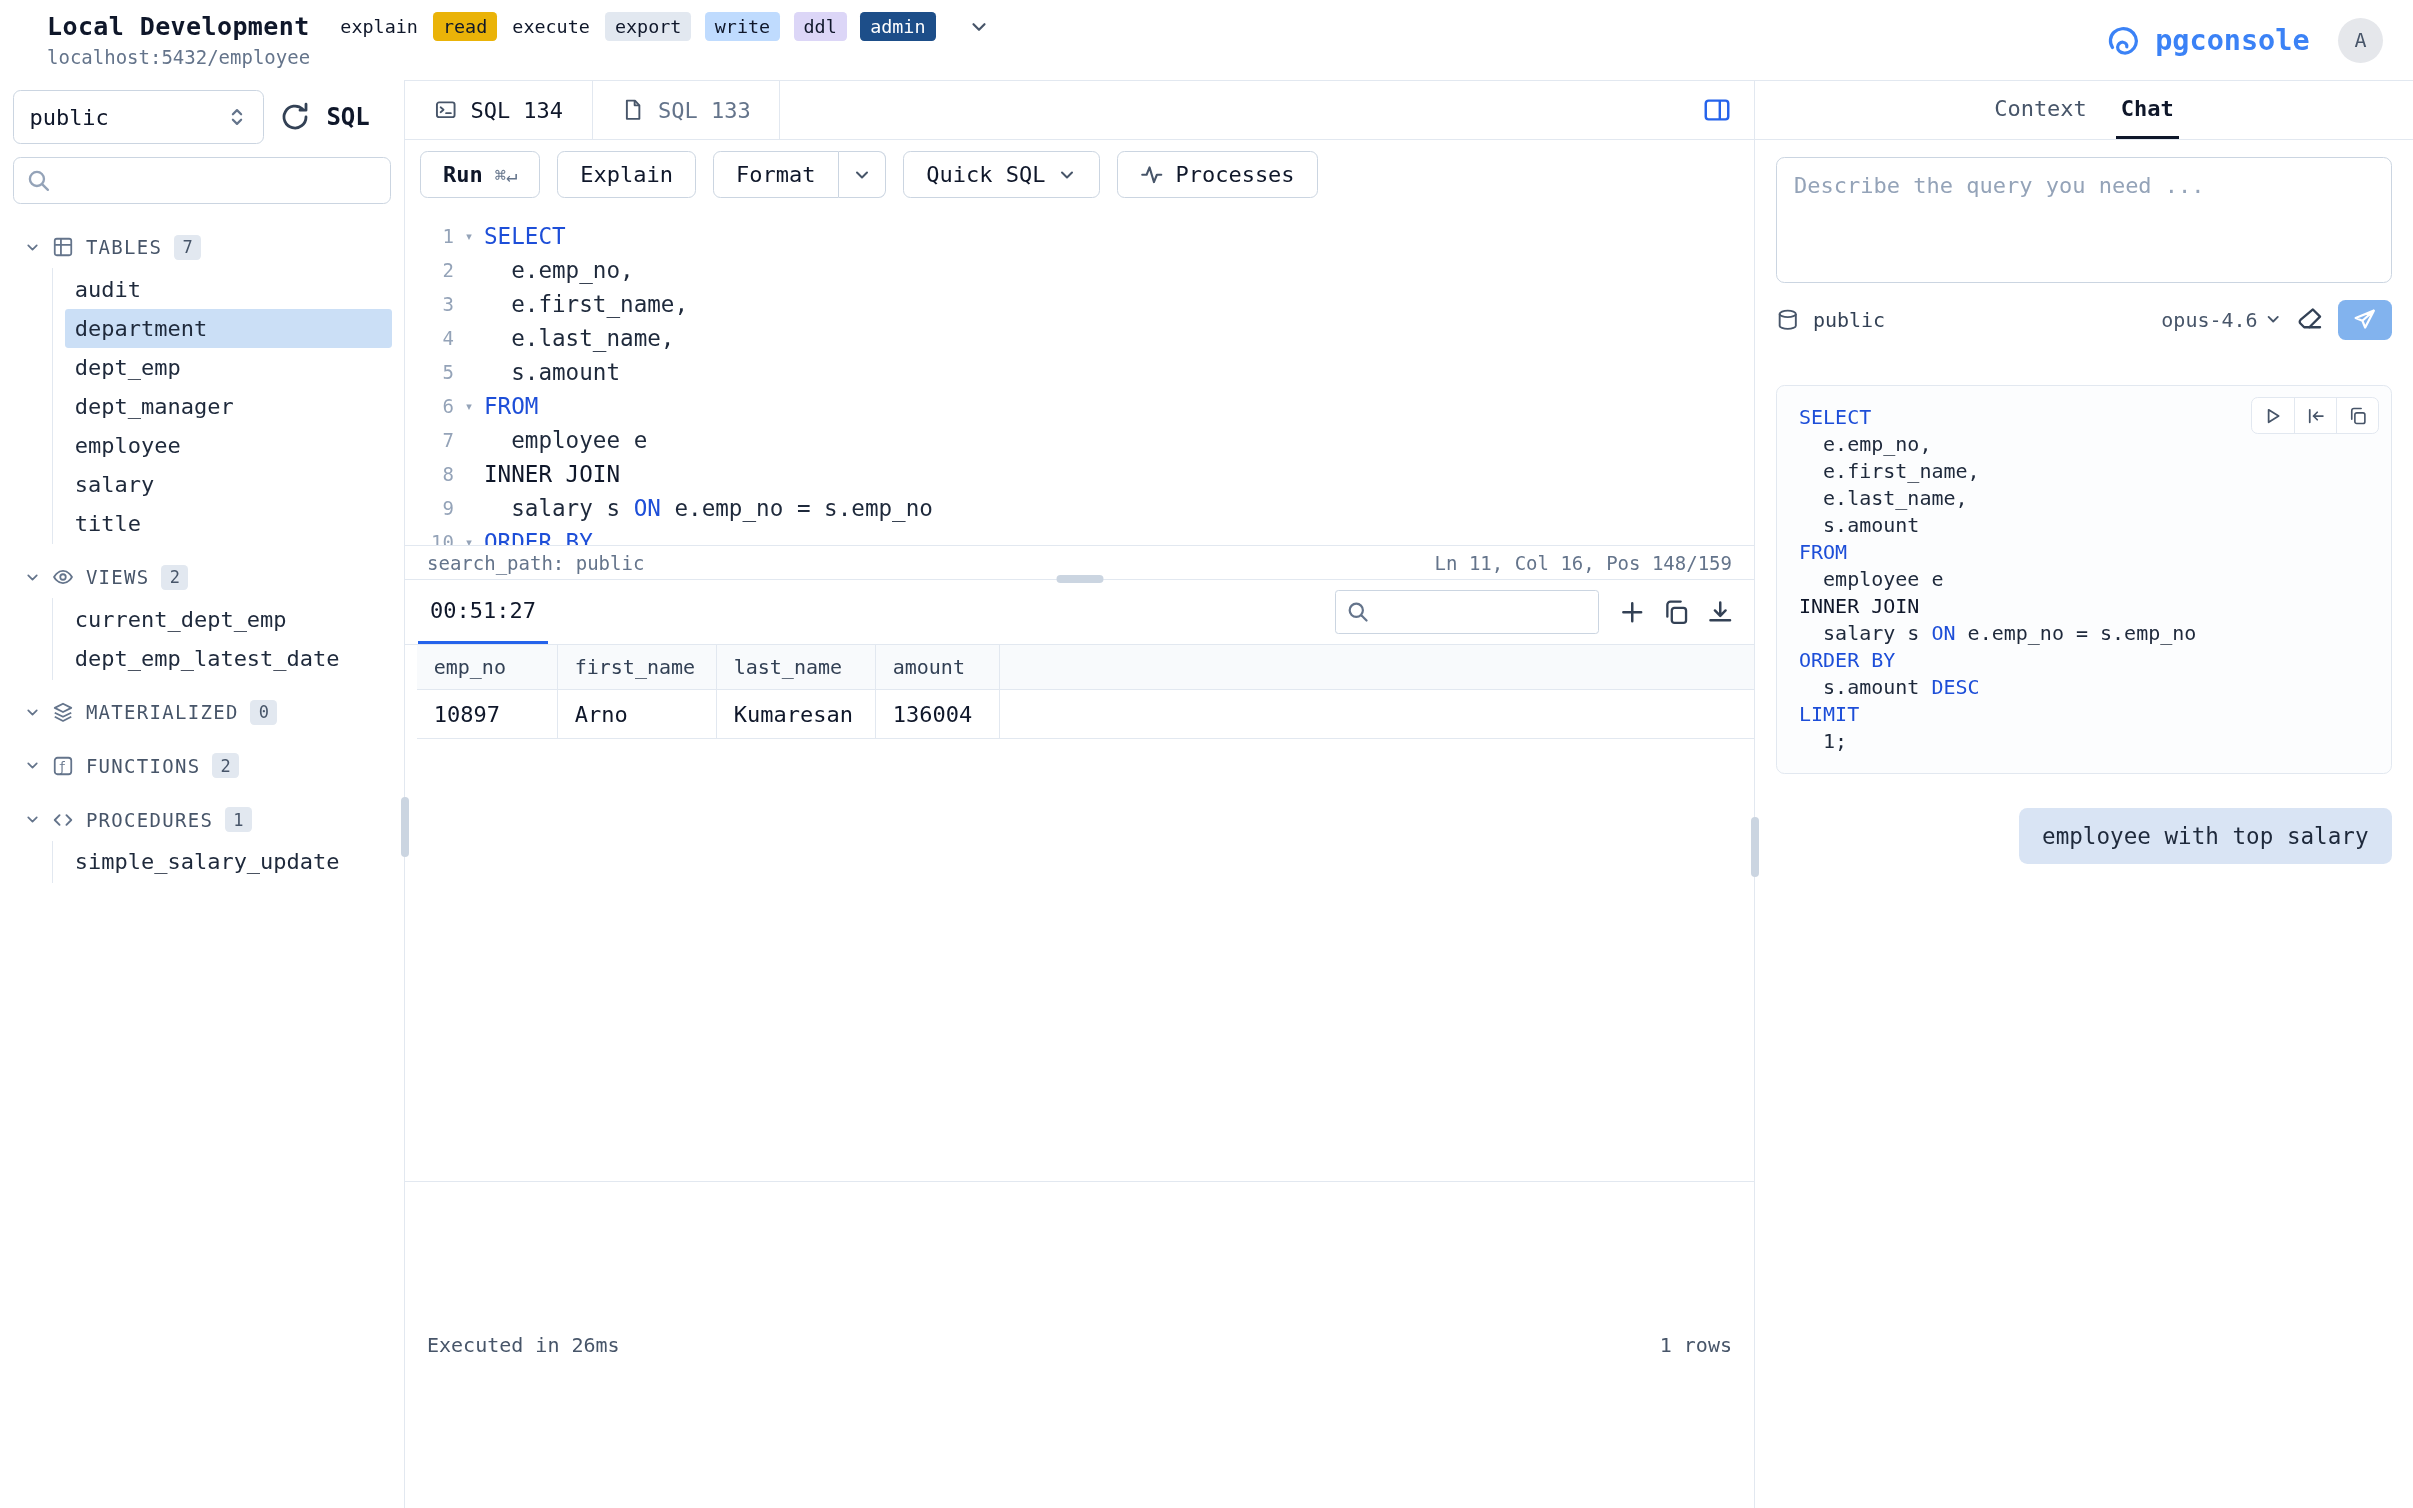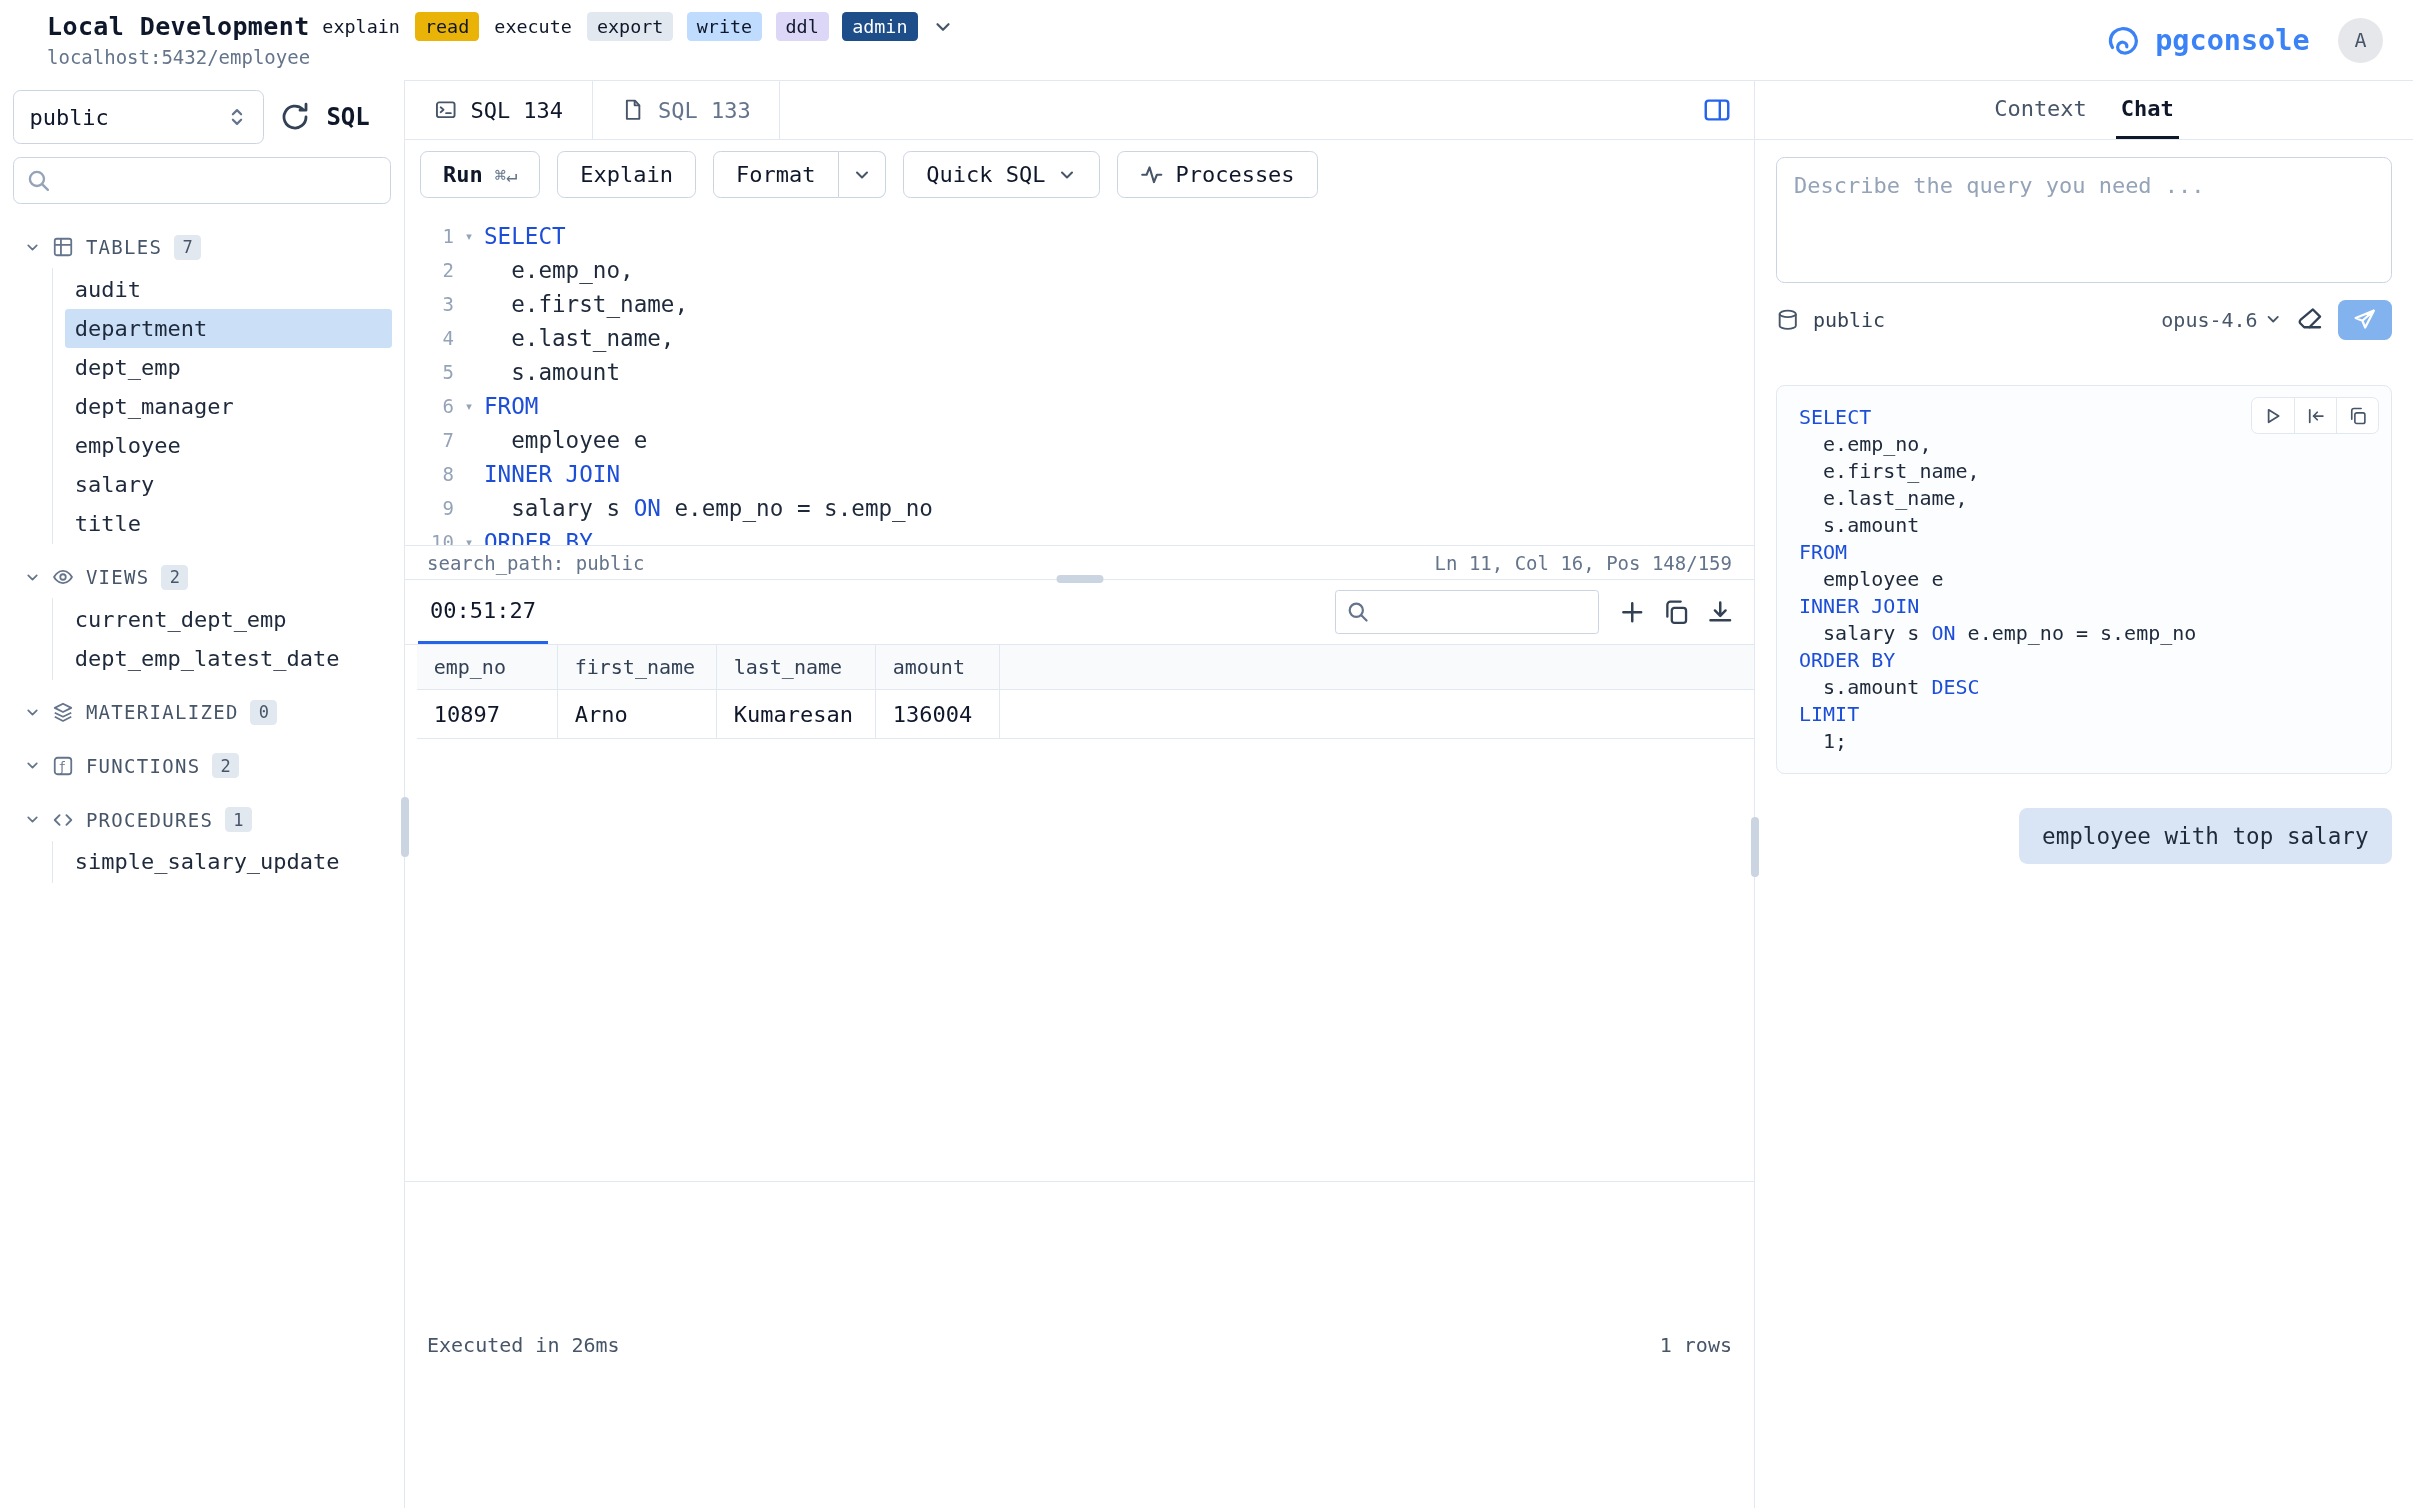--- a/index.html
+++ b/index.html
@@ -3,21 +3,21 @@
 <meta charset="utf-8">
 <style>
   * { margin:0; padding:0; box-sizing:border-box; }
   html,body { width:2413px; height:1508px; overflow:hidden; background:#fff; color:#0f172a;
     font-family:"DejaVu Sans Mono","Liberation Mono",monospace; }
   .app { display:flex; flex-direction:column; width:100%; height:100%; }
 
   
   .header { height:80px; display:flex; align-items:center; padding:0 30px 0 47px; flex:0 0 auto; }
   .header-left { display:flex; flex-direction:column; gap:5px; }
-  .title-row { display:flex; align-items:center; gap:11px; }
+  .title-row { display:flex; align-items:center; gap:29px; }
   .app-title { font-size:25px; font-weight:700; letter-spacing:0.4px; }
   .badges { display:flex; align-items:center; gap:13.4px; }
   .badge { font-size:18.4px; padding:4.2px 10px; border-radius:4.2px; color:#0f172a; white-space:nowrap; }
   .badge-plain { padding:4.2px 1.7px; background:transparent; }
   .badge-green { background:#eab308; }
   .badge-gray { background:#e2e8f0; }
   .badge-blue { background:#bfdbfe; }
   .badge-lavender { background:#dcd6f7; }
   .badge-navy { background:#1d4e89; color:#fff; }
   .hdr-chev { color:#475569; display:flex; align-items:center; margin-left:3.4px; cursor:pointer; }
@@ -67,21 +67,21 @@
   .split { display:flex; }
   .split .btn-main { border-radius:7.5px 0 0 7.5px; }
   .split .btn-chev { border-left:none; border-radius:0 7.5px 7.5px 0; padding:0 13.4px; }
 
   .editor { flex:1; overflow:hidden; padding-top:10px; cursor:text; }
   .ed-line { display:flex; height:34px; line-height:34px; font-size:22.6px; }
   .ed-line .ln { flex:0 0 49px; text-align:right; color:#94a3b8; font-size:19px; }
   .ed-line .fold { flex:0 0 30px; text-align:center; color:#94a3b8; font-size:14.2px; }
   .ed-line .code { white-space:pre; color:#1e293b; }
   .kw { color:#1d4ed8; }
-  .kwj { color:#1d4ed8; }
+  .kwj { color:#0f172a; }
 
   .statusbar { height:35px; flex:0 0 auto; border-top:1.7px solid #e2e8f0; border-bottom:1.7px solid #e2e8f0;
     display:flex; align-items:center; justify-content:space-between; padding:0 22px; font-size:19px; color:#64748b; }
 
   .results-tabs { height:65px; flex:0 0 auto; border-bottom:1.7px solid #e2e8f0; display:flex; align-items:stretch; position:relative; }
   .drag-pill { position:absolute; top:-5px; left:50%; transform:translateX(-50%); width:47px; height:7.5px; border-radius:4.2px; background:#cbd5e1; cursor:row-resize; }
   .time-tab { margin-left:13.4px; padding:0 11.7px; display:flex; align-items:center; font-size:22px;
     border-bottom:3.4px solid #2563eb; color:#0f172a; cursor:pointer; }
   .rt-spacer { flex:1; }
   .result-search { align-self:center; width:264px; height:44px; border:1.7px solid #cbd5e1; border-radius:3.4px;

